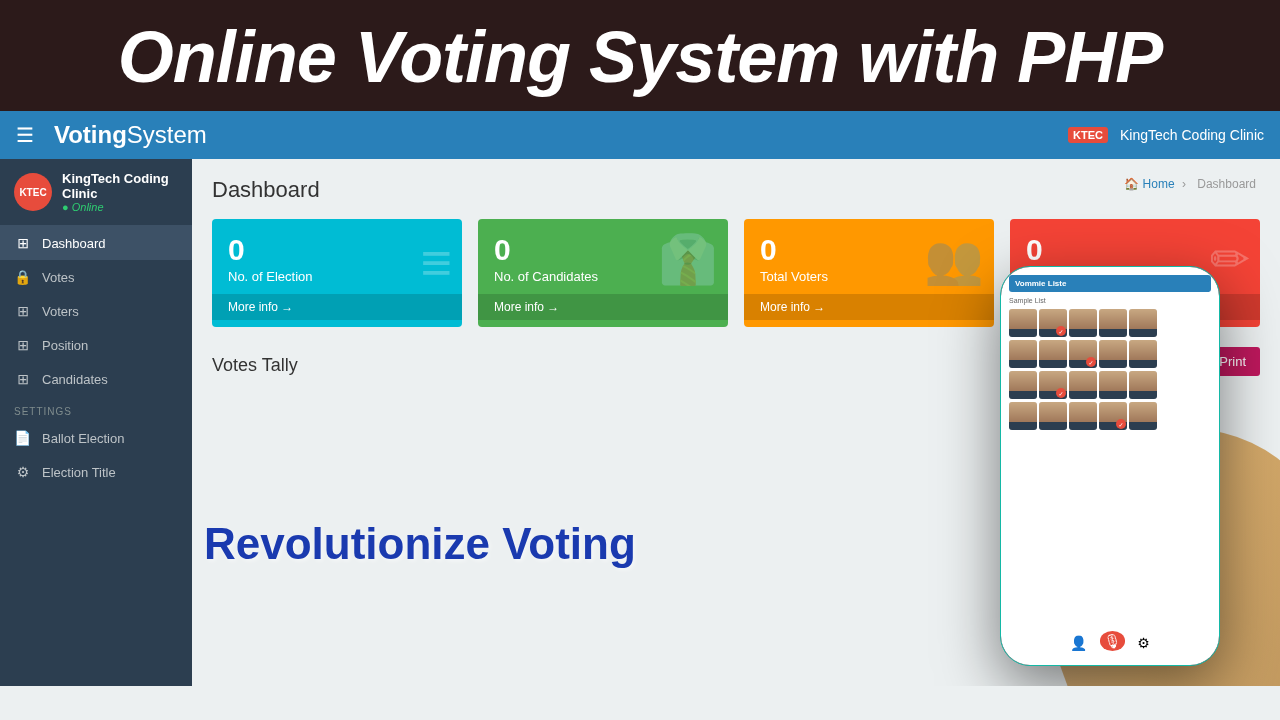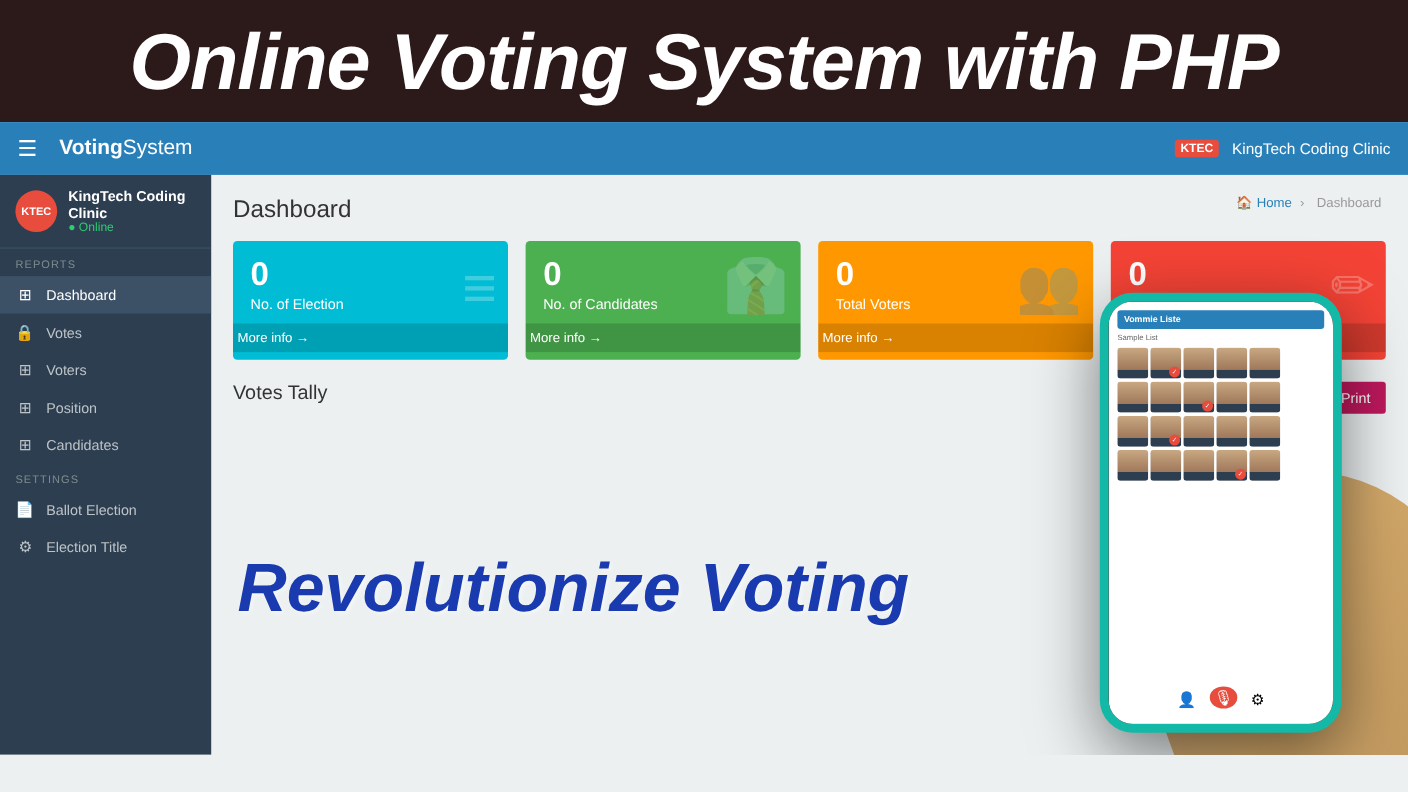--- a/index.html
+++ b/index.html
@@ -22,21 +22,21 @@
     .navbar {
       background: #2980b9;
       height: 48px;
       display: flex;
       align-items: center;
       justify-content: space-between;
       padding: 0 16px;
     }
     .navbar-brand {
       color: #fff;
-      font-size: 19px;
+      font-size: 24px;
       font-weight: bold;
     }
     .navbar-brand span { font-weight: 300; }
     .navbar-toggle {
       color: #fff;
       font-size: 20px;
       cursor: pointer;
       margin-right: 8px;
     }
     .navbar-left { display: flex; align-items: center; gap: 12px; }
@@ -76,21 +76,21 @@
       font-weight: bold;
       width: 38px;
       height: 38px;
       border-radius: 50%;
       display: flex;
       align-items: center;
       justify-content: center;
       flex-shrink: 0;
     }
     .sidebar-name { font-size: 13px; font-weight: bold; }
-    .sidebar-status { font-size: 11px; color: #2ecc71; }
+    .sidebar-status { font-size: 11px; color: #2ecc71; font-style: italic; }
     .sidebar-section-label {
       font-size: 10px;
       color: #7f8c8d;
       padding: 10px 14px 4px;
       letter-spacing: 1px;
       text-transform: uppercase;
     }
     .sidebar-item {
       display: flex;
       align-items: center;
@@ -147,72 +147,71 @@
       position: absolute;
       right: 10px;
       top: 12px;
       font-size: 54px;
       opacity: 0.25;
     }
     .card-footer {
       margin: 4px -16px;
       margin-top: 10px;
       background: rgba(0,0,0,0.15);
-      padding: 6px 4px;
+      padding: 6px 16px;
       font-size: 12px;
       display: flex;
       align-items: center;
       gap: 4px;
       cursor: pointer;
     }
 
     
     .votes-tally-header {
       display: flex;
       justify-content: space-between;
-      align-items: flex-start;
+      align-items: flex-end;
       margin-bottom: 2px;
     }
     .votes-tally-title { font-size: 18px; font-weight: 300; color: #333; }
     .btn-print {
       background: #be185d;
       color: #fff;
       border: none;
       padding: 7px 14px;
       border-radius: 3px;
       font-size: 13px;
       cursor: pointer;
       display: flex;
       align-items: center;
       gap: 6px;
     }
     .revolutionize-text {
       position: absolute;
       bottom: 120px;
-      left: 24px;
-      font-size: 62px;
+      left: 12px;
+      font-size: 44px;
       font-weight: 900;
-      font-style: italic;
       color: #1a3aaf;
       text-shadow: 2px 2px 4px rgba(255,255,255,0.5);
       line-height: 1;
     }
     .phone-mockup {
       position: absolute;
       right: 0;
       bottom: 0;
       width: 380px;
       height: 450px;
     }
     .phone-body {
       width: 220px;
       height: 400px;
       background: #111;
       border-radius: 30px;
-      border: 8px solid #14b8a6;
+      border: 1px solid #14b8a6;
       position: absolute;
       right: 60px;
       bottom: 20px;
       overflow: hidden;
       box-shadow: 0 20px 60px rgba(0,0,0,0.5);
     }
     .phone-screen {
       background: #fff;
       height: 100%;
       padding: 8px;
@@ -302,21 +301,20 @@
     <div class="sidebar-profile">
       <div class="sidebar-avatar">
         <span>KTEC</span>
       </div>
       <div>
         <div class="sidebar-name">KingTech Coding Clinic</div>
         <div class="sidebar-status">● <span>Online</span></div>
       </div>
     </div>
 
-    <div class="sidebar-section-label">REPORTS</div>
     <div class="sidebar-item active">
       <span class="sidebar-item-icon">⊞</span>
       <span>Dashboard</span>
     </div>
     <div class="sidebar-item">
       <span class="sidebar-item-icon">🔒</span>
       <span>Votes</span>
     </div>
 
     <div class="sidebar-item">

